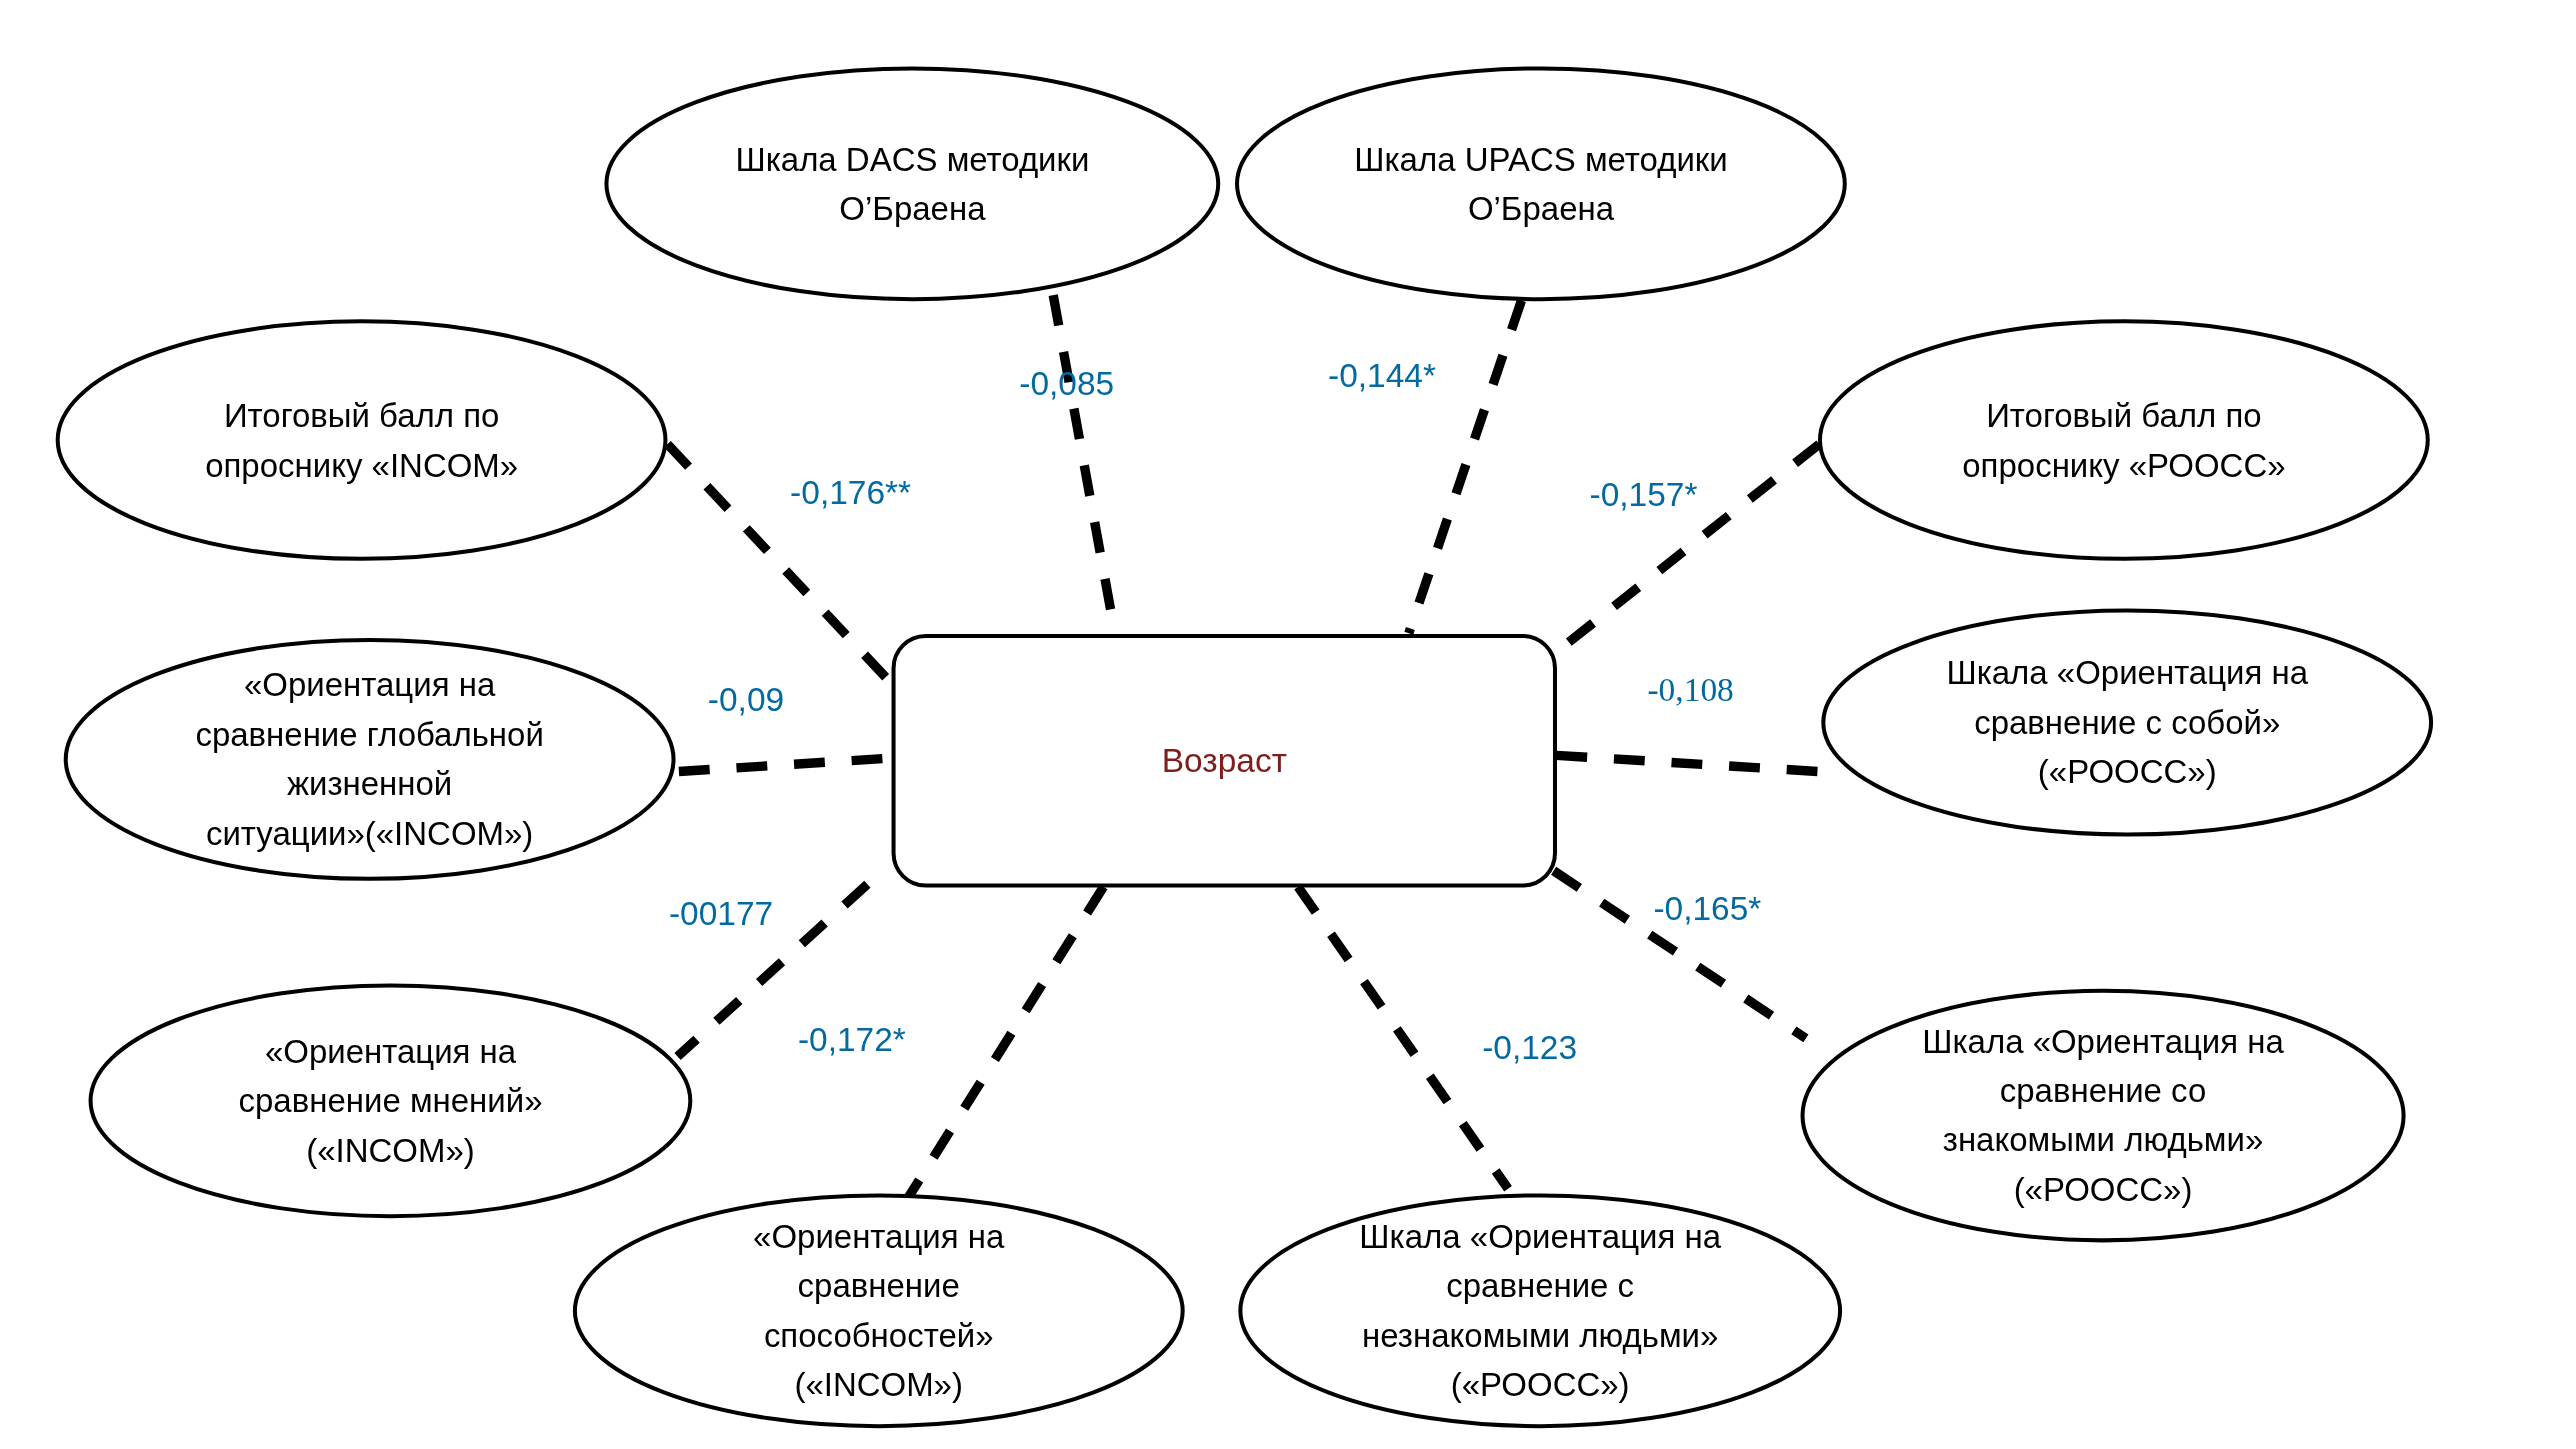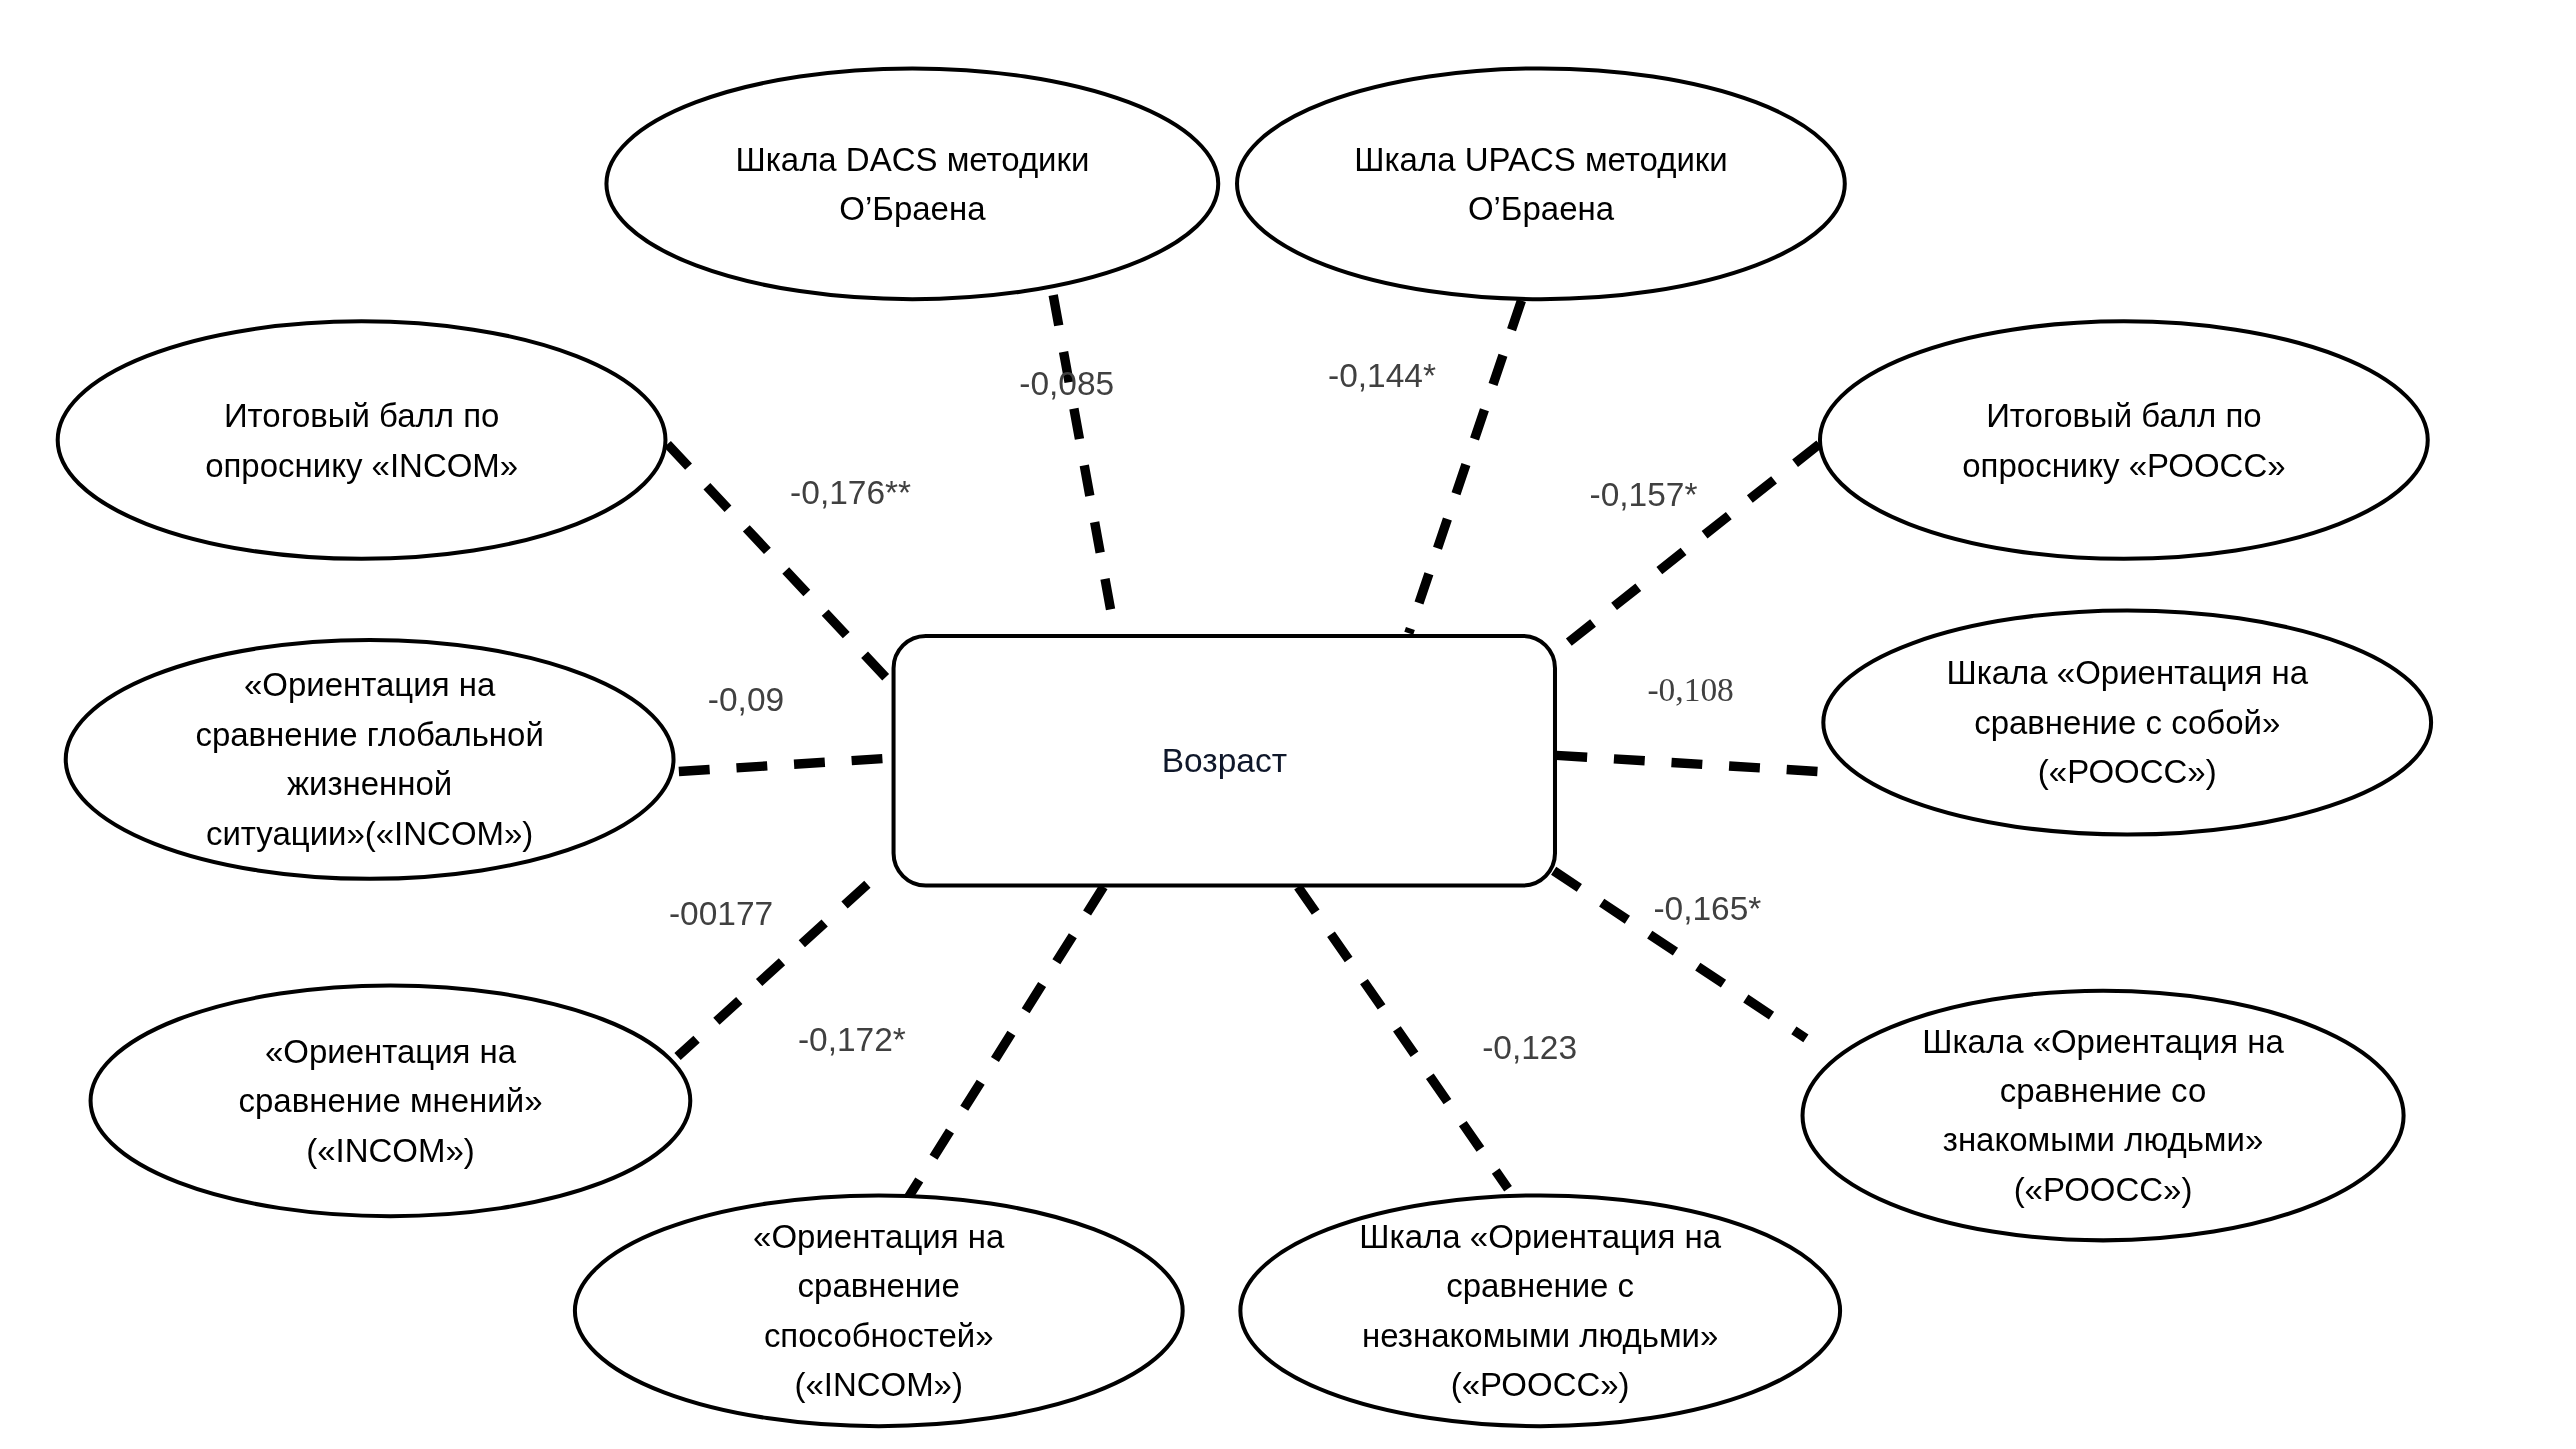--- a/index.html
+++ b/index.html
@@ -32,30 +32,30 @@
     font-size: 1.28vw;
     line-height: 1.5;
     color: #000000;
     font-weight: 400;
   }
   .corr-label {
     position: absolute;
     transform: translate(-50%, -50%);
     white-space: nowrap;
     font-size: 1.3vw;
-    color: #404040;
+    color: #0369a1;
     font-weight: 400;
   }
   .center-label {
     position: absolute;
     transform: translate(-50%, -50%);
     left: 47.53%;
     top: 52.5%;
     font-size: 1.3vw;
-    color: #0f172a;
+    color: #7f1d1d;
     white-space: nowrap;
     font-weight: 400;
   }
   
   .n0 { left: 35.42%; top: 12.69%; }
   .n1 { left: 59.82%; top: 12.69%; }
   .n2 { left: 14.04%; top: 30.37%; }
   .n3 { left: 82.45%; top: 30.37%; }
   .n4 { left: 14.35%; top: 52.41%; }
   .n5 { left: 82.58%; top: 49.86%; }

